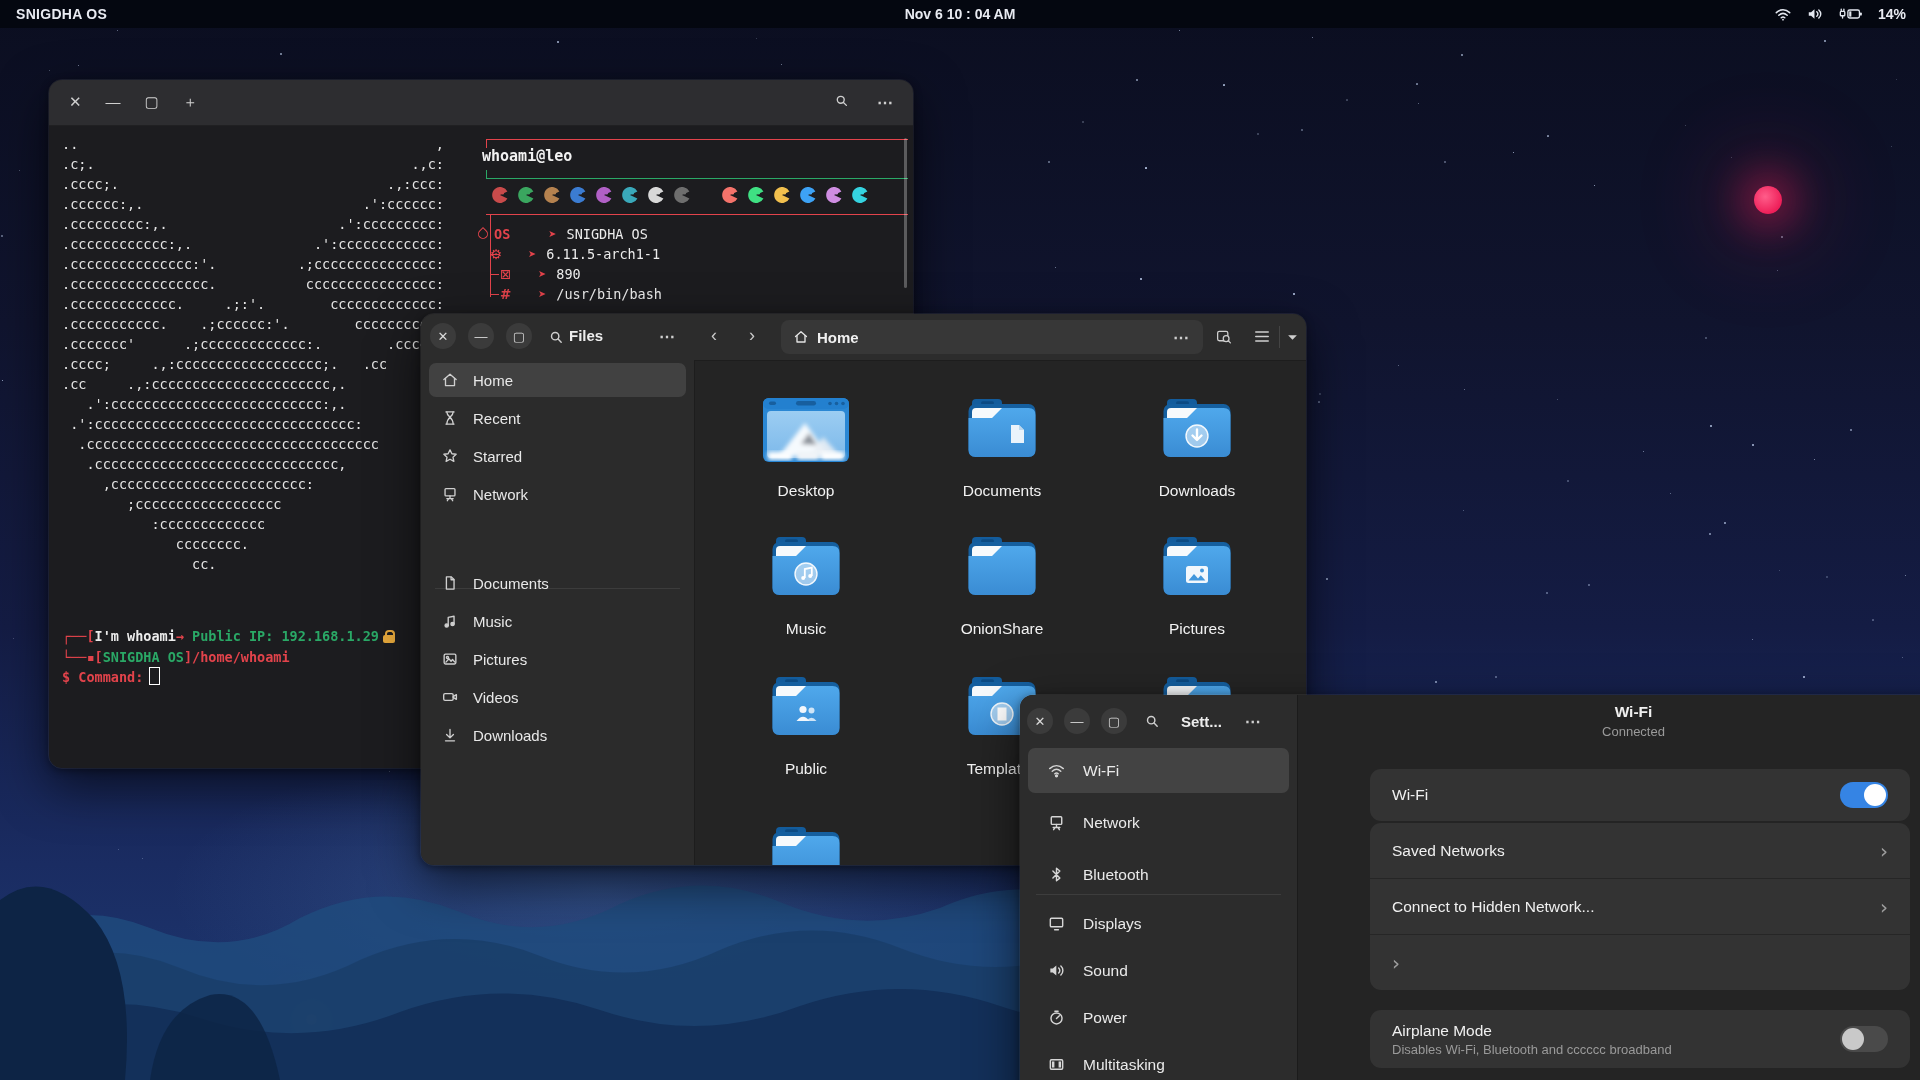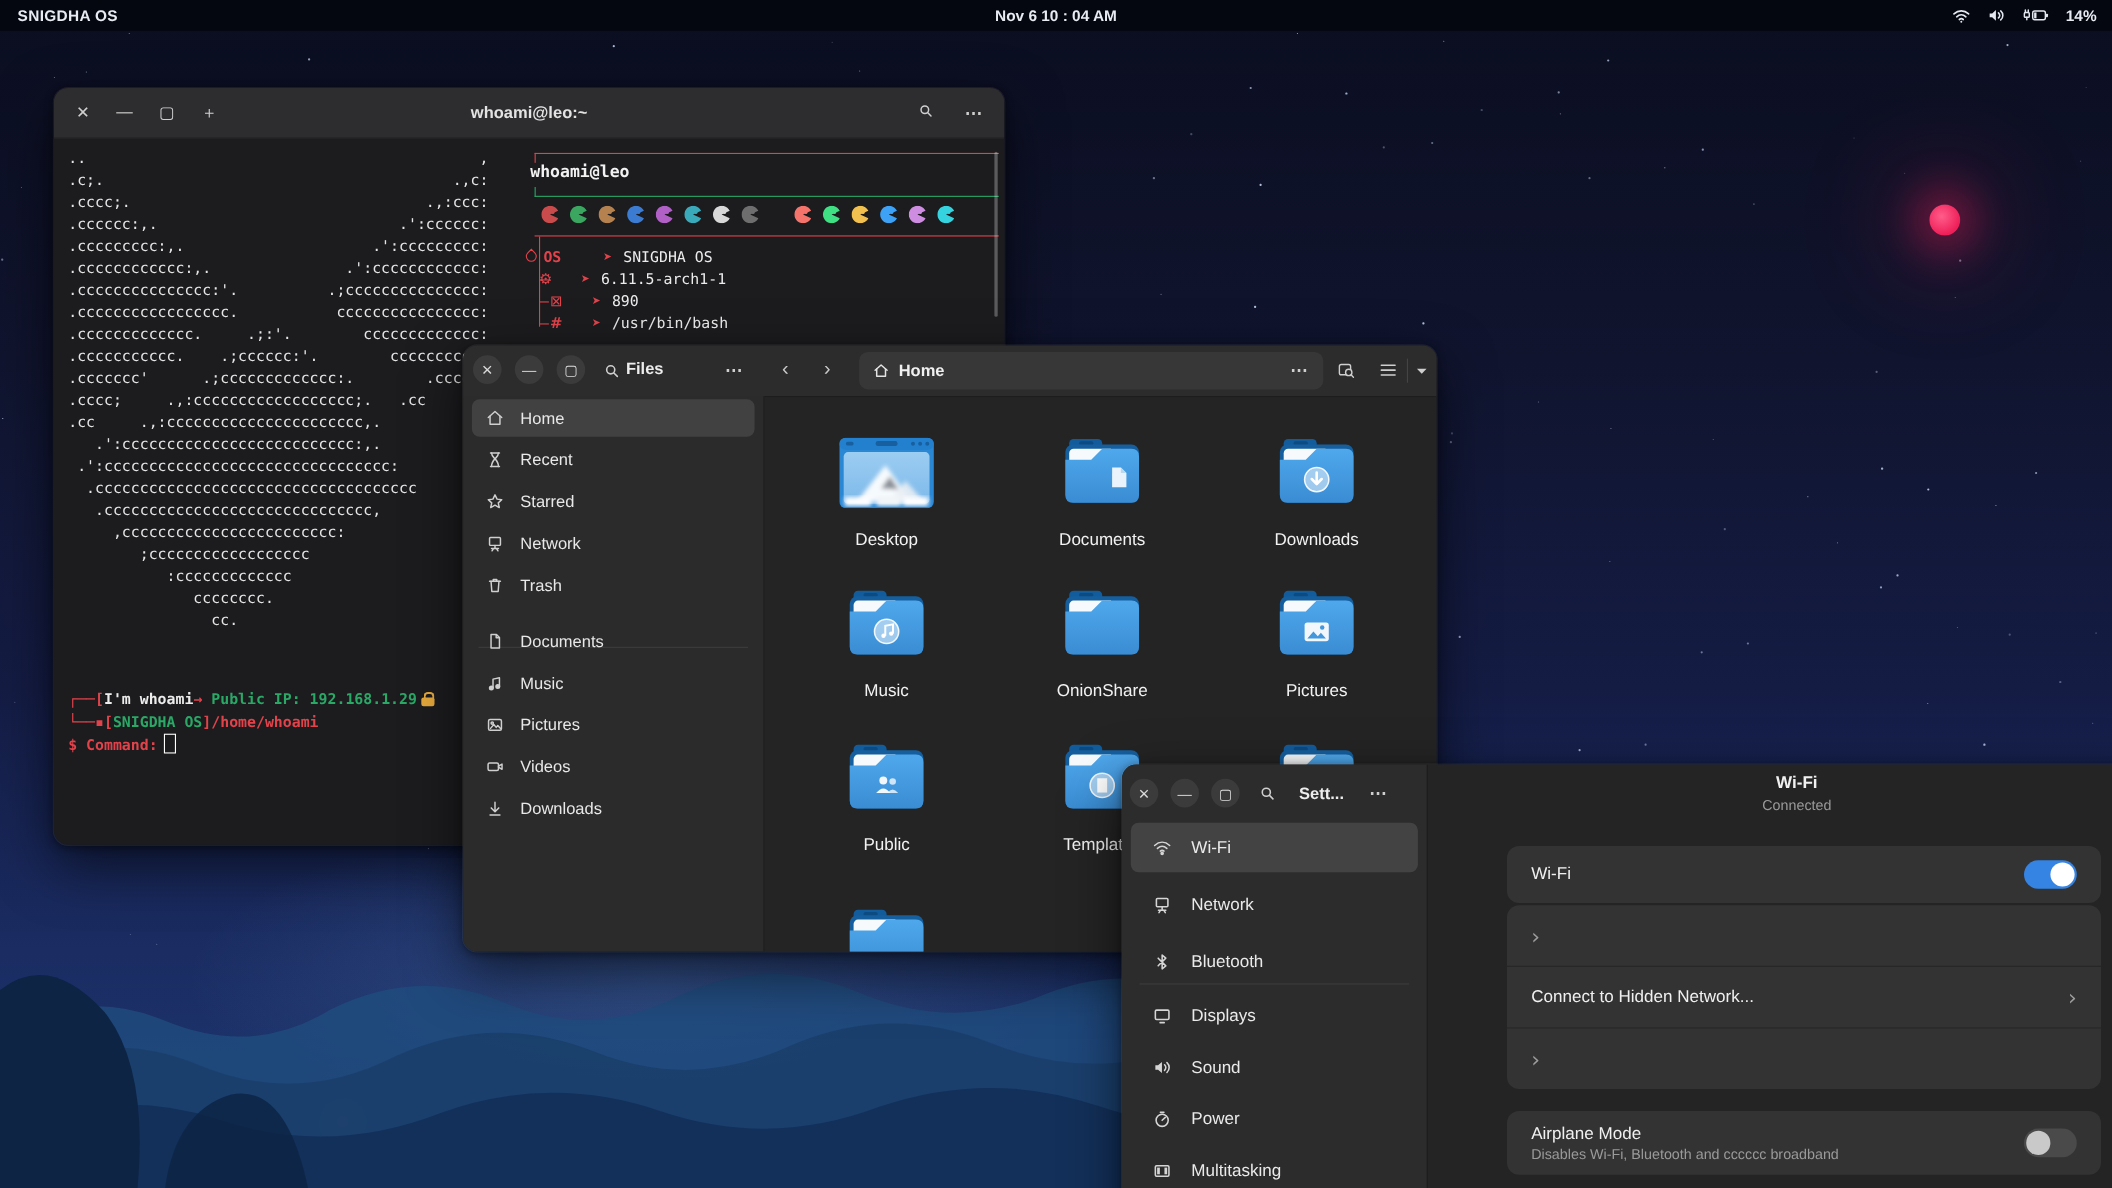--- a/index.html
+++ b/index.html
@@ -319,21 +319,20 @@
   </div>
 
   <div class="window" id="terminal">
     <div class="tbar">
       <div class="glyphs">
         <span>✕</span>
         <span>—</span>
         <span>▢</span>
         <span>＋</span>
       </div>
-      <div class="ttl">whoami@leo:~</div>
       <div class="tr-ic">
         <span>
           <svg width="15" height="15" viewBox="0 0 20 20" fill="none" stroke="#cfcfcf" stroke-width="1.8" stroke-linecap="round">
               <circle cx="9" cy="9" r="4.6"></circle>
               <path d="M12.6,12.6 L16.5,16.5"></path>
             </svg>
           </span>
         <span class="dots3">⋯</span>
       </div>
     </div>
@@ -516,27 +515,20 @@
           </svg>
           <span>Recent</span>
         </div>
         <div class="fsrow" style="top:117px">
           <svg width="18" height="18" viewBox="0 0 20 20" fill="none" stroke="currentColor" stroke-width="1.5" stroke-linecap="round" stroke-linejoin="round">
             <rect x="4.5" y="4" width="11" height="8" rx="1"></rect>
             <path d="M10,12 v3.2 M6.5,15.2 h7 M7,17.5 l1.5,-2.3 M13,17.5 l-1.5,-2.3"></path>
           </svg>
           <span>Network</span>
         </div>
-        <div class="fsrow" style="top:155px">
-          <svg width="18" height="18" viewBox="0 0 20 20" fill="none" stroke="currentColor" stroke-width="1.5" stroke-linecap="round" stroke-linejoin="round">
-            <path d="M4.5,6 h11 M8.2,6 V4.3 h3.6 V6"></path>
-            <path d="M6,6 l.8,10.3 h6.4 L14,6"></path>
-          </svg>
-          <span>Trash</span>
-        </div>
         <div class="fsep" style="top:228px"></div>
         <div class="fsrow" style="top:206px">
           <svg width="18" height="18" viewBox="0 0 20 20" fill="none" stroke="currentColor" stroke-width="1.5" stroke-linecap="round" stroke-linejoin="round">
             <path d="M6,3.2 h5.5 L14.5,6.2 V16.8 H6 Z"></path>
             <path d="M11.2,3.4 v3 h3.1"></path>
           </svg>
           <span>Documents</span>
         </div>
         <div class="fsrow" style="top:244px">
           <svg width="18" height="18" viewBox="0 0 20 20" fill="none" stroke="currentColor" stroke-width="1.5" stroke-linecap="round" stroke-linejoin="round">
@@ -862,20 +854,21 @@
       <div class="card" style="top:74px;height:52px">
         <div class="crow" style="height:52px">
           <span class="grow">Wi-Fi</span>
           <span class="toggle on">
               <span class="knob"></span>
             </span>
         </div>
       </div>
       <div class="card" style="top:128px" id="wifi-links-card">
           <div class="crow">
+            <span class="grow">Saved Networks</span>
             <span class="chev">›</span>
           </div>
           <div class="crow">
             <span class="grow">Connect to Hidden Network...</span>
             <span class="chev">›</span>
           </div>
           <div class="crow">
             <span class="chev">›</span>
           </div>
         </div>

